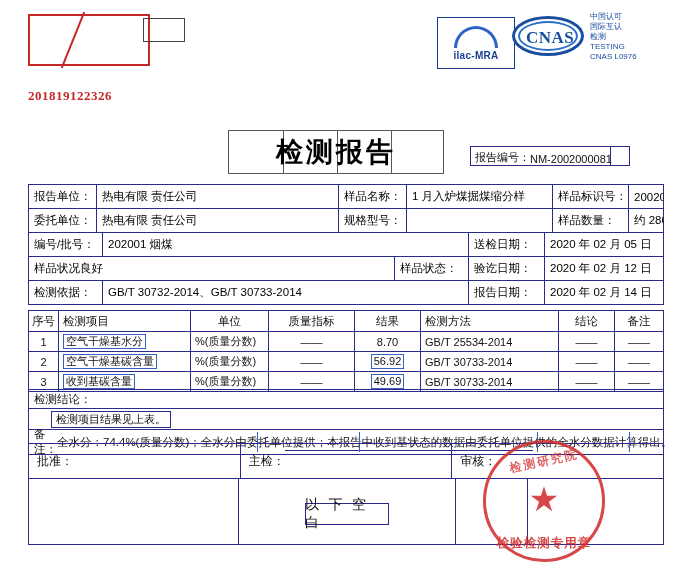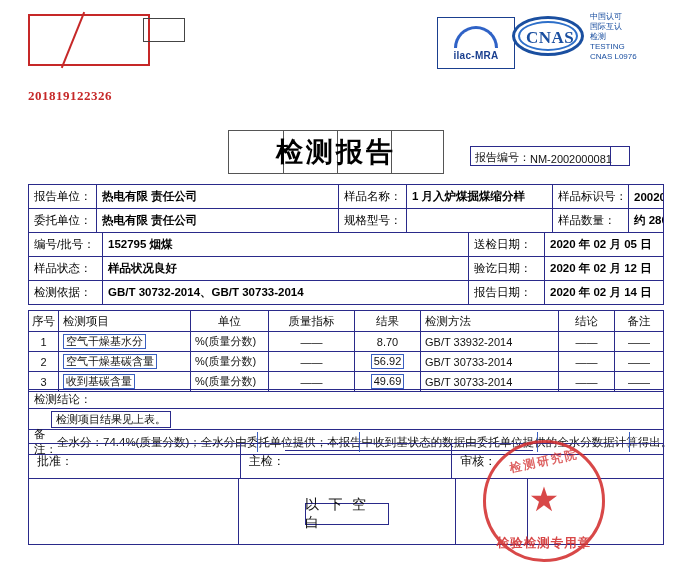--- a/index.html
+++ b/index.html
@@ -228,21 +228,21 @@
   .c {
     display: flex;
     align-items: center;
     padding: 0 5px;
     box-sizing: border-box;
     white-space: nowrap;
     overflow: hidden;
   }
   .b-r { border-right: 1px solid #2a2a8a; }
   .lbl { color: #000; }
-  .val { color: #000; font-weight: bold; }
+  .val { color: #000; }
 
   
   .rtable {
     position: absolute;
     left: 28px;
     top: 310px;
     width: 636px;
     border: 1px solid #2a2a8a;
     box-sizing: border-box;
     font-size: 11px;
@@ -507,28 +507,28 @@
       <div class="c b-r lbl" style="width:68px">委托单位：</div>
       <div class="c b-r val" style="width:242px">热电有限 责任公司</div>
       <div class="c b-r lbl" style="width:68px">规格型号：</div>
       <div class="c b-r val" style="width:146px"></div>
       <div class="c b-r lbl" style="width:76px">样品数量：</div>
       <div class="c val" style="flex:1">约 280g</div>
     </div>
 
     <div class="info-row">
       <div class="c b-r lbl" style="width:74px">编号/批号：</div>
-      <div class="c b-r val" style="width:366px">152795 烟煤</div>
+      <div class="c b-r val" style="width:366px">202001 烟煤</div>
       <div class="c b-r lbl" style="width:76px">送检日期：</div>
       <div class="c val" style="flex:1">2020 年 02 月 05 日</div>
     </div>
 
     <div class="info-row">
+      <div class="c b-r val" style="width:366px">样品状况良好</div>
       <div class="c b-r lbl" style="width:74px">样品状态：</div>
-      <div class="c b-r val" style="width:366px">样品状况良好</div>
       <div class="c b-r lbl" style="width:76px">验讫日期：</div>
       <div class="c val" style="flex:1">2020 年 02 月 12 日</div>
     </div>
 
     <div class="info-row">
       <div class="c b-r lbl" style="width:74px">检测依据：</div>
       <div class="c b-r val" style="width:366px">GB/T 30732-2014、GB/T 30733-2014</div>
       <div class="c b-r lbl" style="width:76px">报告日期：</div>
       <div class="c val" style="flex:1">2020 年 02 月 14 日</div>
     </div>
@@ -549,21 +549,21 @@
     </div>
 
     <div class="rrow">
       <div class="rc w-seq ctr">1</div>
       <div class="rc w-item">
           <span class="hl">空气干燥基水分</span>
         </div>
       <div class="rc w-unit">%(质量分数)</div>
       <div class="rc w-spec ctr">——</div>
       <div class="rc w-res ctr">8.70</div>
-      <div class="rc w-method">GB/T 33932-2014</div>
+      <div class="rc w-method">GB/T 25534-2014</div>
       <div class="rc w-concl ctr">——</div>
       <div class="rc w-remark ctr">——</div>
     </div>
 
     <div class="rrow">
       <div class="rc w-seq ctr">2</div>
       <div class="rc w-item">
           <span class="hl">空气干燥基碳含量</span>
         </div>
       <div class="rc w-unit">%(质量分数)</div>

